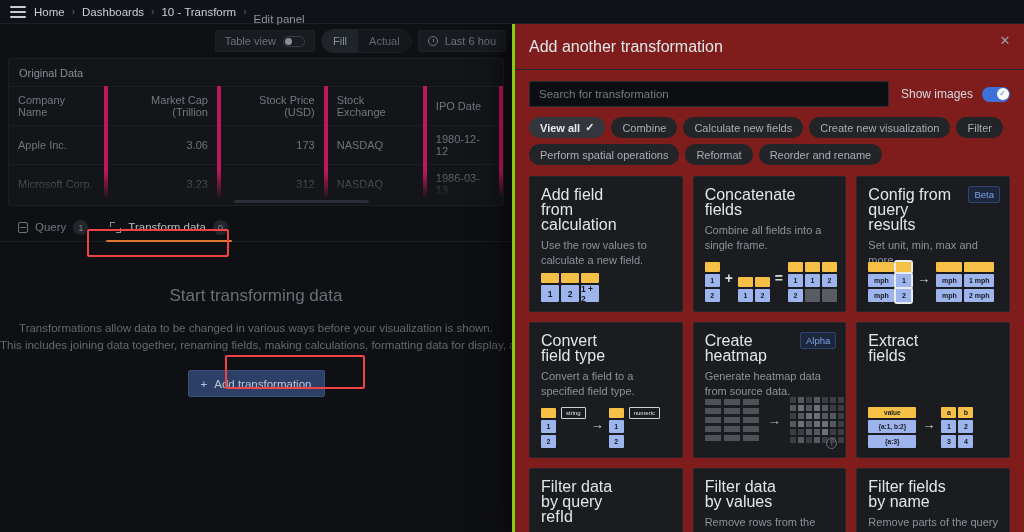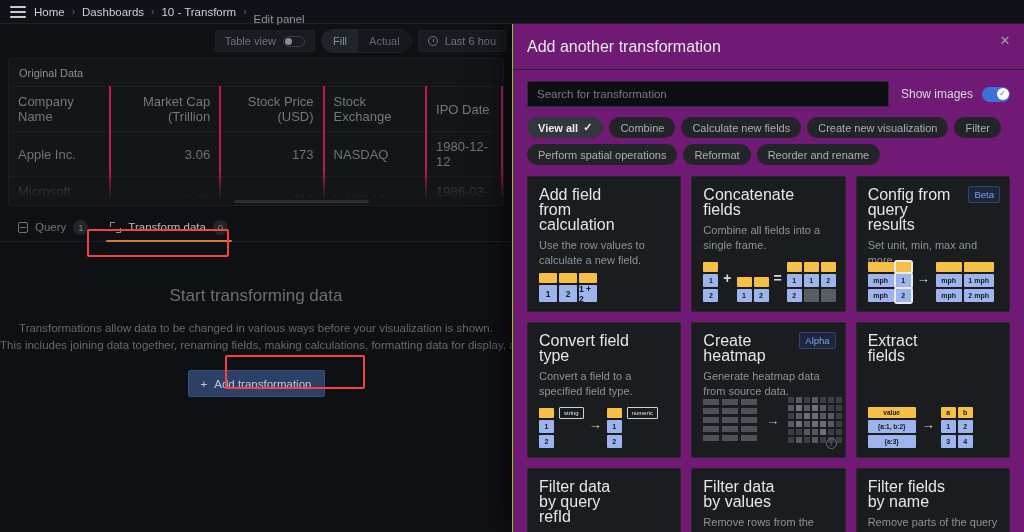--- a/index.html
+++ b/index.html
@@ -58,23 +58,23 @@
 
   
   .viz {
     margin: 0 8px; height: 148px; background: #131519;
     border: 1px solid #1d1f26; border-radius: 2px;
     padding: 8px 0 0 0; position: relative; overflow: hidden;
   }
   .viz-title { font-size: 11px; color: #8a8e96; padding: 0 10px 7px 10px; }
   table.preview { width: 100%; border-collapse: collapse; }
   table.preview th, table.preview td {
-    font-size: 13px; font-weight: normal; text-align: left;
+    font-size: 11px; font-weight: normal; text-align: left;
     padding: 7px 9px; color: #6e727a;
-    border-top: 1px solid #1c1e25; border-right: 2px solid #be185d;
+    border-top: 1px solid #1c1e25; border-right: 4px solid #be185d;
   }
   table.preview th { color: #73777f; border-top: 1px solid #1c1e25; }
   table.preview td.num, table.preview th.num { text-align: right; }
   .viz-fade { position:absolute; left:0; right:0; bottom:0; height: 34px;
     background: linear-gradient(to bottom, rgba(19,21,25,0), #131519 82%); }
   .scrollbar-h { position:absolute; bottom: 2px; left: 225px; width: 135px;
     height: 3px; border-radius: 2px; background: #2b2e36; }
 
   
   .tabs { margin-top: 6px; height: 30px; display: flex; align-items: flex-end;
@@ -107,21 +107,21 @@
   .btn-add {
     margin: 16px auto 0; width: 137px; height: 27px; border-radius: 2px;
     background: #2c3f66; border: 1px solid #3a4f7a; color: #bdc6d8;
     font-size: 11.5px; display: flex; align-items: center; justify-content: center;
     gap: 7px; cursor: pointer;
   }
 
   
   .drawer {
     position: absolute; top: 24px; right: 0; width: 512px; height: 508px;
-    background: #701a75; border-left: 1px solid #84cc16;
+    background: #7f1d1d; border-left: 3px solid #84cc16;
     display: flex; flex-direction: column; z-index: 3;
     box-shadow: -10px 0 26px rgba(0,0,0,.5);
   }
   .drawer-head { height: 46px; display: flex; align-items: center;
     padding: 0 14px; border-bottom: 1px solid #24262b; position: relative; }
   .drawer-title { font-size: 16px; color: #e6e8eb; font-weight: normal; }
   .drawer-close { position: absolute; right: 10px; top: 7px; width: 18px; height: 18px;
     color: #9ba0a8; font-size: 13px; display: flex; align-items: center;
     justify-content: center; cursor: pointer; }
 

